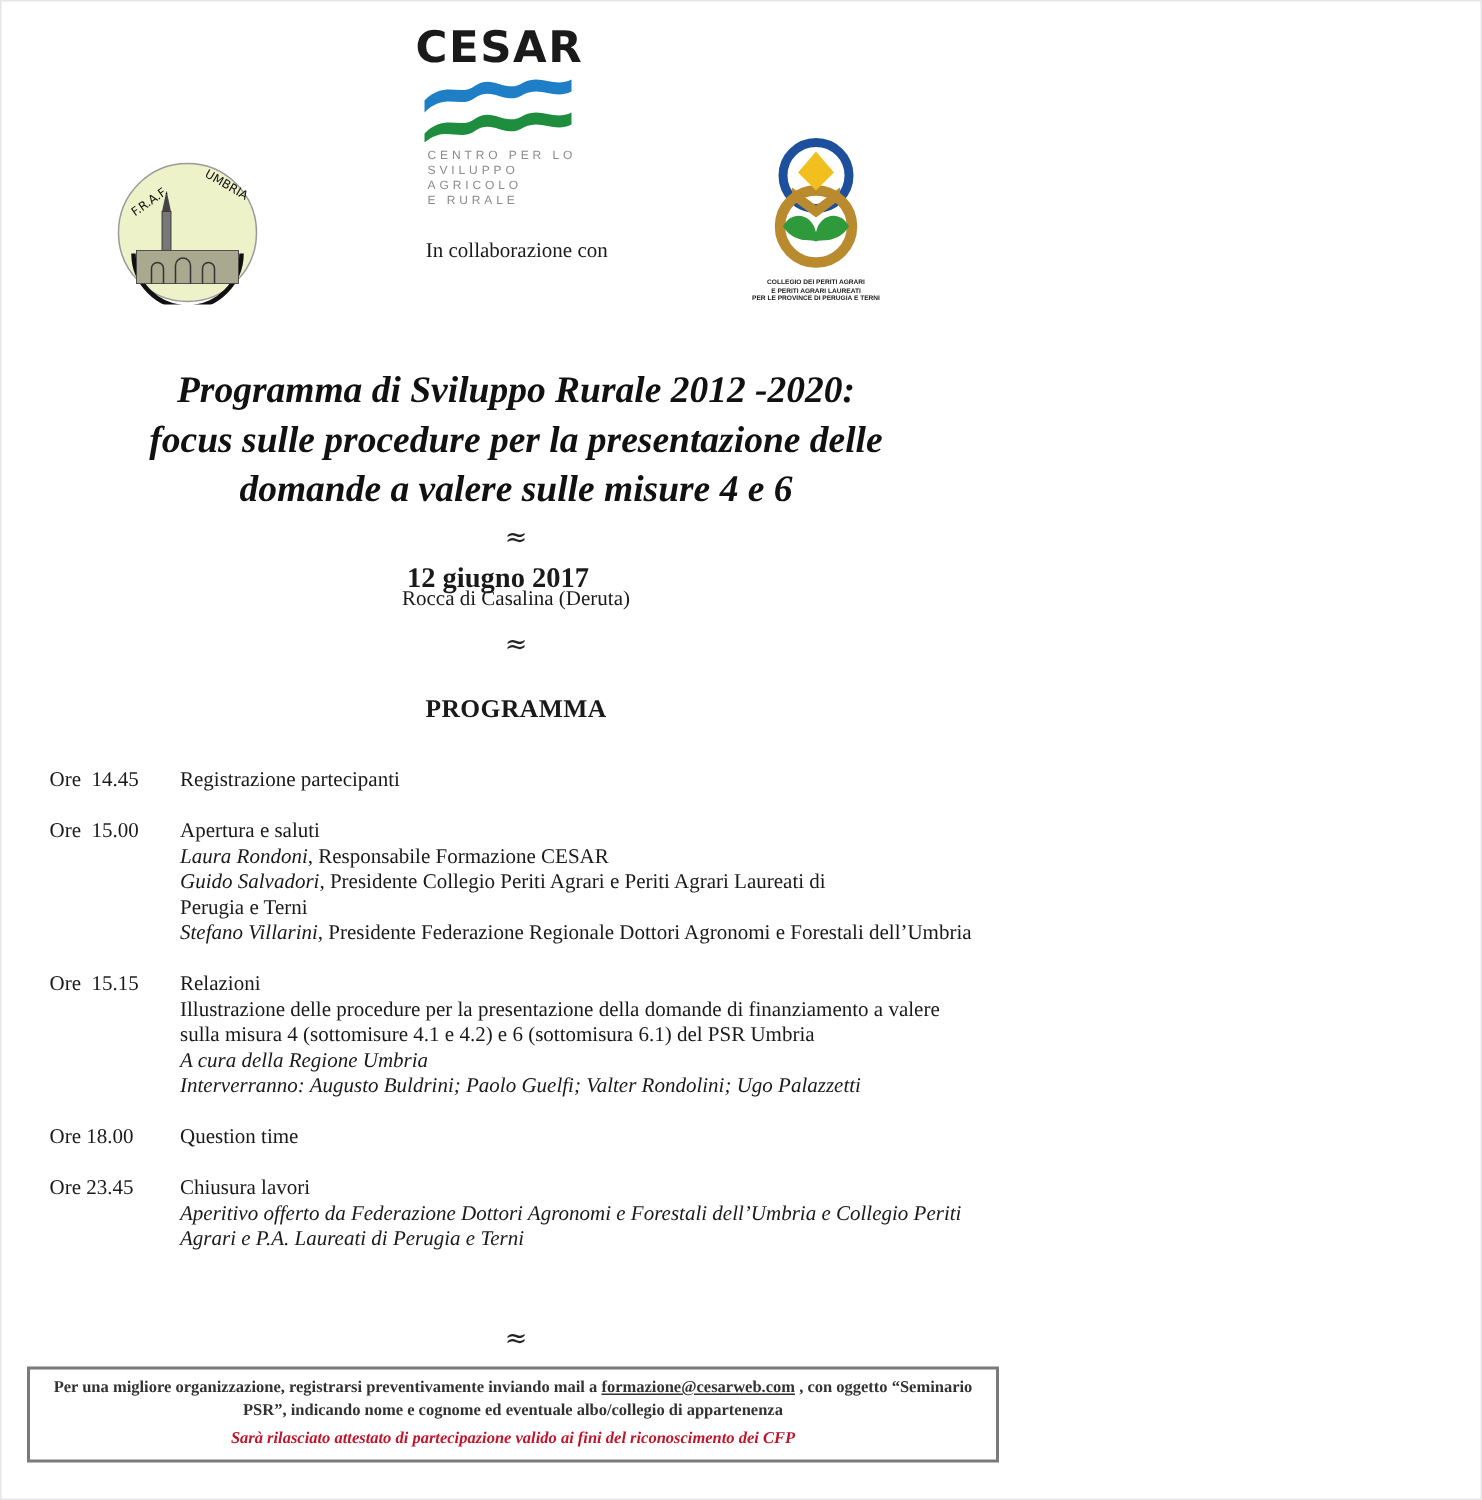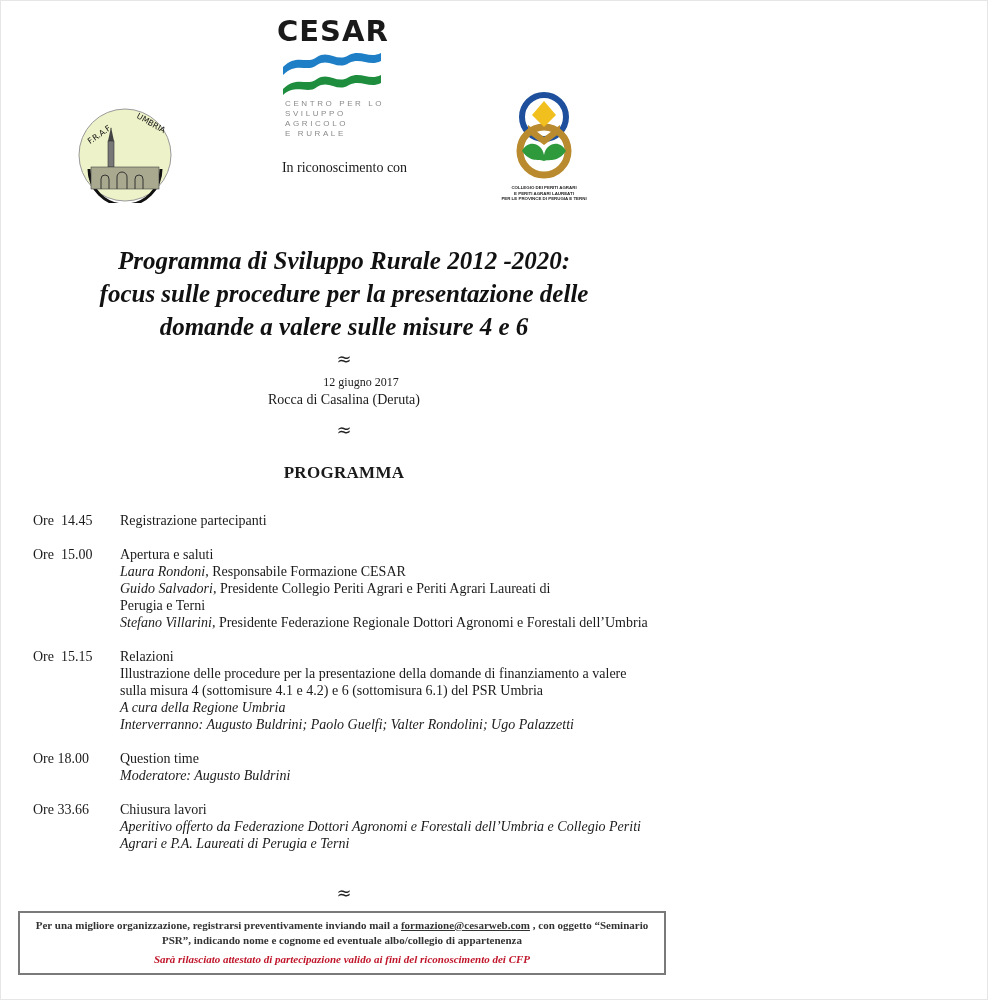--- a/index.html
+++ b/index.html
@@ -13,21 +13,21 @@
   .fraf { left: 76px; top: 106px; width: 96px; height: 96px; }
   .cesar { left: 276px; top: 14px; width: 110px; }
   .cesar-word { font-family: "DejaVu Sans", sans-serif; font-weight: bold; font-size: 29px; letter-spacing: 1px; color: #1a1a1a; line-height: 32px; }
   .cesar-sub { font-family: "Liberation Sans", sans-serif; font-size: 8px; color: #8a8a8a; line-height: 10px; margin-left: 8px; letter-spacing: 2.6px; }
   .collab { left: 276px; top: 159px; width: 135px; font-family: "Liberation Serif", serif; font-size: 14px; text-align: center; }
   .periti { left: 497px; top: 88px; width: 92px; }
   .periti-cap { font-family: "Liberation Sans", sans-serif; font-size: 4.4px; font-weight: bold; line-height: 5.5px; text-align: center; color: #222; }
   
   .title { left: 40px; top: 243px; width: 606px; text-align: center; font-family: "Liberation Serif", serif; font-style: italic; font-weight: bold; font-size: 25px; line-height: 33px; color: #111; }
   .approx { font-family: "DejaVu Serif", serif; font-size: 18px; text-align: center; width: 606px; left: 40px; color: #222; }
-  .date { left: 57px; top: 374px; width: 606px; text-align: center; font-family: "Liberation Serif", serif; font-weight: normal; font-size: 12px; }
+  .date { left: 28px; top: 374px; width: 606px; text-align: center; font-family: "Liberation Serif", serif; font-weight: bold; font-size: 19px; }
   .place { left: 40px; top: 391px; width: 606px; text-align: center; font-family: "Liberation Serif", serif; font-size: 14px; }
   .progtitle { left: 40px; top: 462px; width: 606px; text-align: center; font-family: "Liberation Serif", serif; font-weight: bold; font-size: 17px; letter-spacing: 0.3px; }
   
   .sched { left: 32px; top: 511px; width: 620px; font-family: "Liberation Serif", serif; font-size: 14px; line-height: 17px; }
   .row { display: flex; margin-bottom: 17px; }
   .time { width: 87px; flex: none; white-space: pre; }
   .desc { flex: 1; }
   .it { font-style: italic; }
   
   .box { left: 17px; top: 910px; width: 648px; height: 64px; border: 2px solid #7a7a7a; box-sizing: border-box; text-align: center; font-family: "Liberation Serif", serif; font-weight: bold; font-size: 11px; color: #333; padding-top: 5px; line-height: 15px; }
@@ -55,21 +55,21 @@
   <svg width="110" height="48" viewBox="0 0 110 48">
     <path d="M6 20 C20 6,30 18,40 10 C52 2,60 16,72 8 C84 2,92 12,104 6 L104 14 C92 20,84 10,72 16 C60 24,52 10,40 18 C30 26,20 14,6 28 Z" fill="#1e7fc6"></path>
     <path d="M6 42 C20 28,30 40,40 32 C52 24,60 38,72 30 C84 24,92 34,104 28 L104 36 C92 42,84 32,72 38 C60 46,52 32,40 40 C30 48,20 36,6 48 Z" fill="#1e8e3e"></path>
   </svg>
   <div class="cesar-sub first">CENTRO PER LO</div>
   <div class="cesar-sub">SVILUPPO</div>
   <div class="cesar-sub">AGRICOLO</div>
   <div class="cesar-sub">E RURALE</div>
 </div>
 
-<div class="abs collab">In riconoscimento con</div>
+<div class="abs collab">In collaborazione con</div>
 
 <div class="abs periti">
   <svg width="92" height="92" viewBox="0 0 92 92">
     <circle cx="46" cy="28" r="22" fill="none" stroke="#1d4f9c" stroke-width="6"></circle>
     <circle cx="46" cy="62" r="24" fill="none" stroke="#b98a2e" stroke-width="7"></circle>
     <polygon points="46,12 58,26 46,38 34,26" fill="#f2c01e"></polygon>
     <path d="M30 36 L46 48 L62 36 L62 44 L46 56 L30 44 Z" fill="#b98a2e"></path>
     <path d="M24 62 C30 50,44 54,46 66 C48 54,62 50,68 62 C60 74,50 70,46 72 C42 70,32 74,24 62 Z" fill="#2e9a3c"></path>
   </svg>
   <div class="periti-cap">COLLEGIO DEI PERITI AGRARI</div>
@@ -112,25 +112,24 @@
       <div>Relazioni</div>
       <div>Illustrazione delle procedure per la presentazione della domande di finanziamento a valere sulla misura 4 (sottomisure 4.1 e 4.2) e 6 (sottomisura 6.1) del PSR Umbria</div>
       <div class="it">A cura della Regione Umbria</div>
       <div class="it">Interverranno: Augusto Buldrini; Paolo Guelfi; Valter Rondolini; Ugo Palazzetti</div>
     </div>
   </div>
   <div class="row">
     <div class="time">Ore 18.00</div>
     <div class="desc">
       <div>Question time</div>
-      <div class="it">Moderatore: Augusto Buldrini</div>
     </div>
   </div>
   <div class="row">
-    <div class="time">Ore 33.66</div>
+    <div class="time">Ore 23.45</div>
     <div class="desc">
       <div>Chiusura lavori</div>
       <div class="it">Aperitivo offerto da Federazione Dottori Agronomi e Forestali dell’Umbria e Collegio Periti Agrari e P.A. Laureati di Perugia e Terni</div>
     </div>
   </div>
 </div>
 
 <div class="abs approx" style="top:881px;">≈</div>
 
 <div class="abs box">

